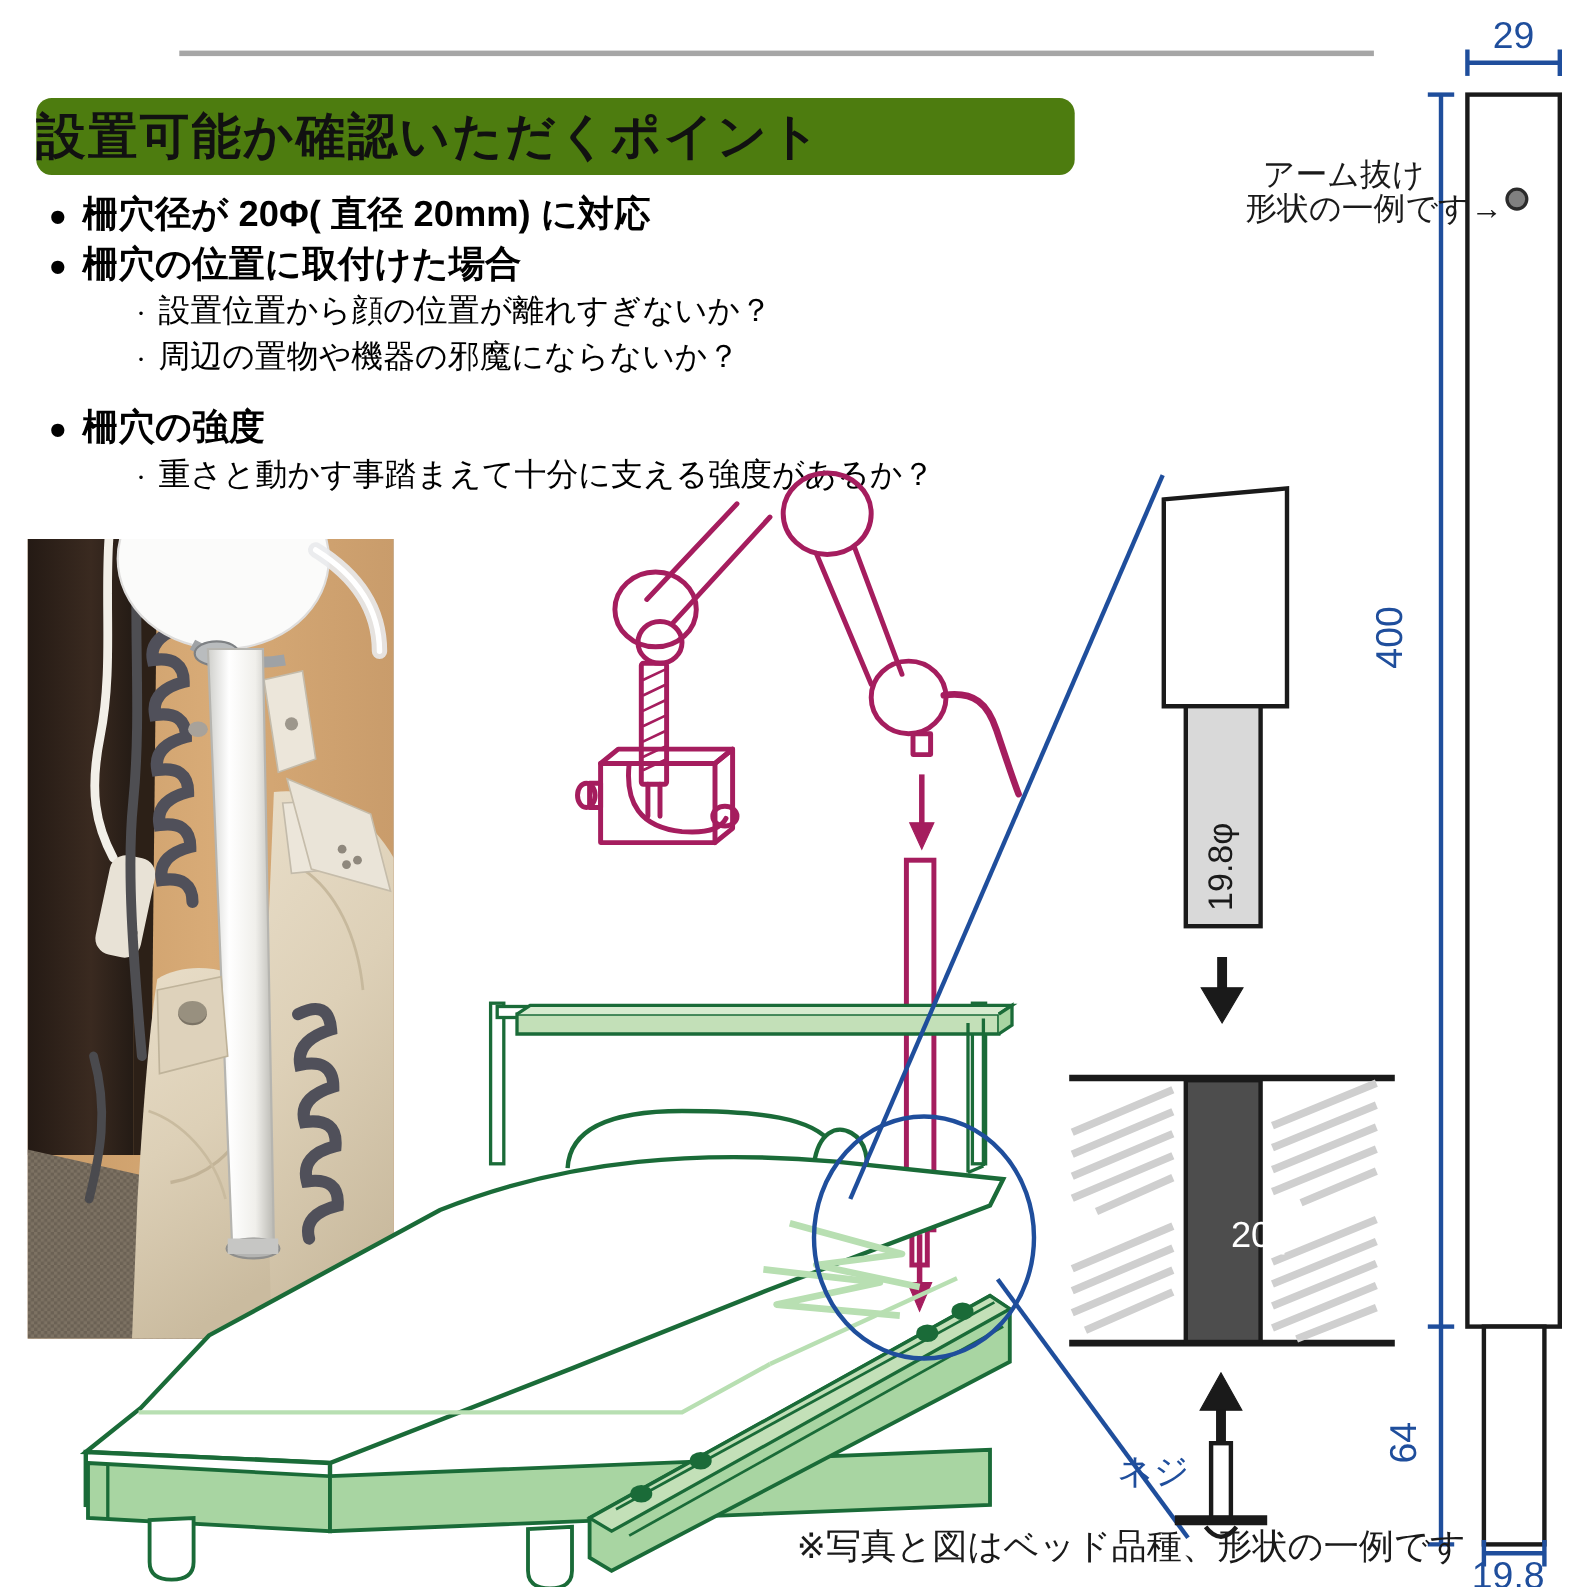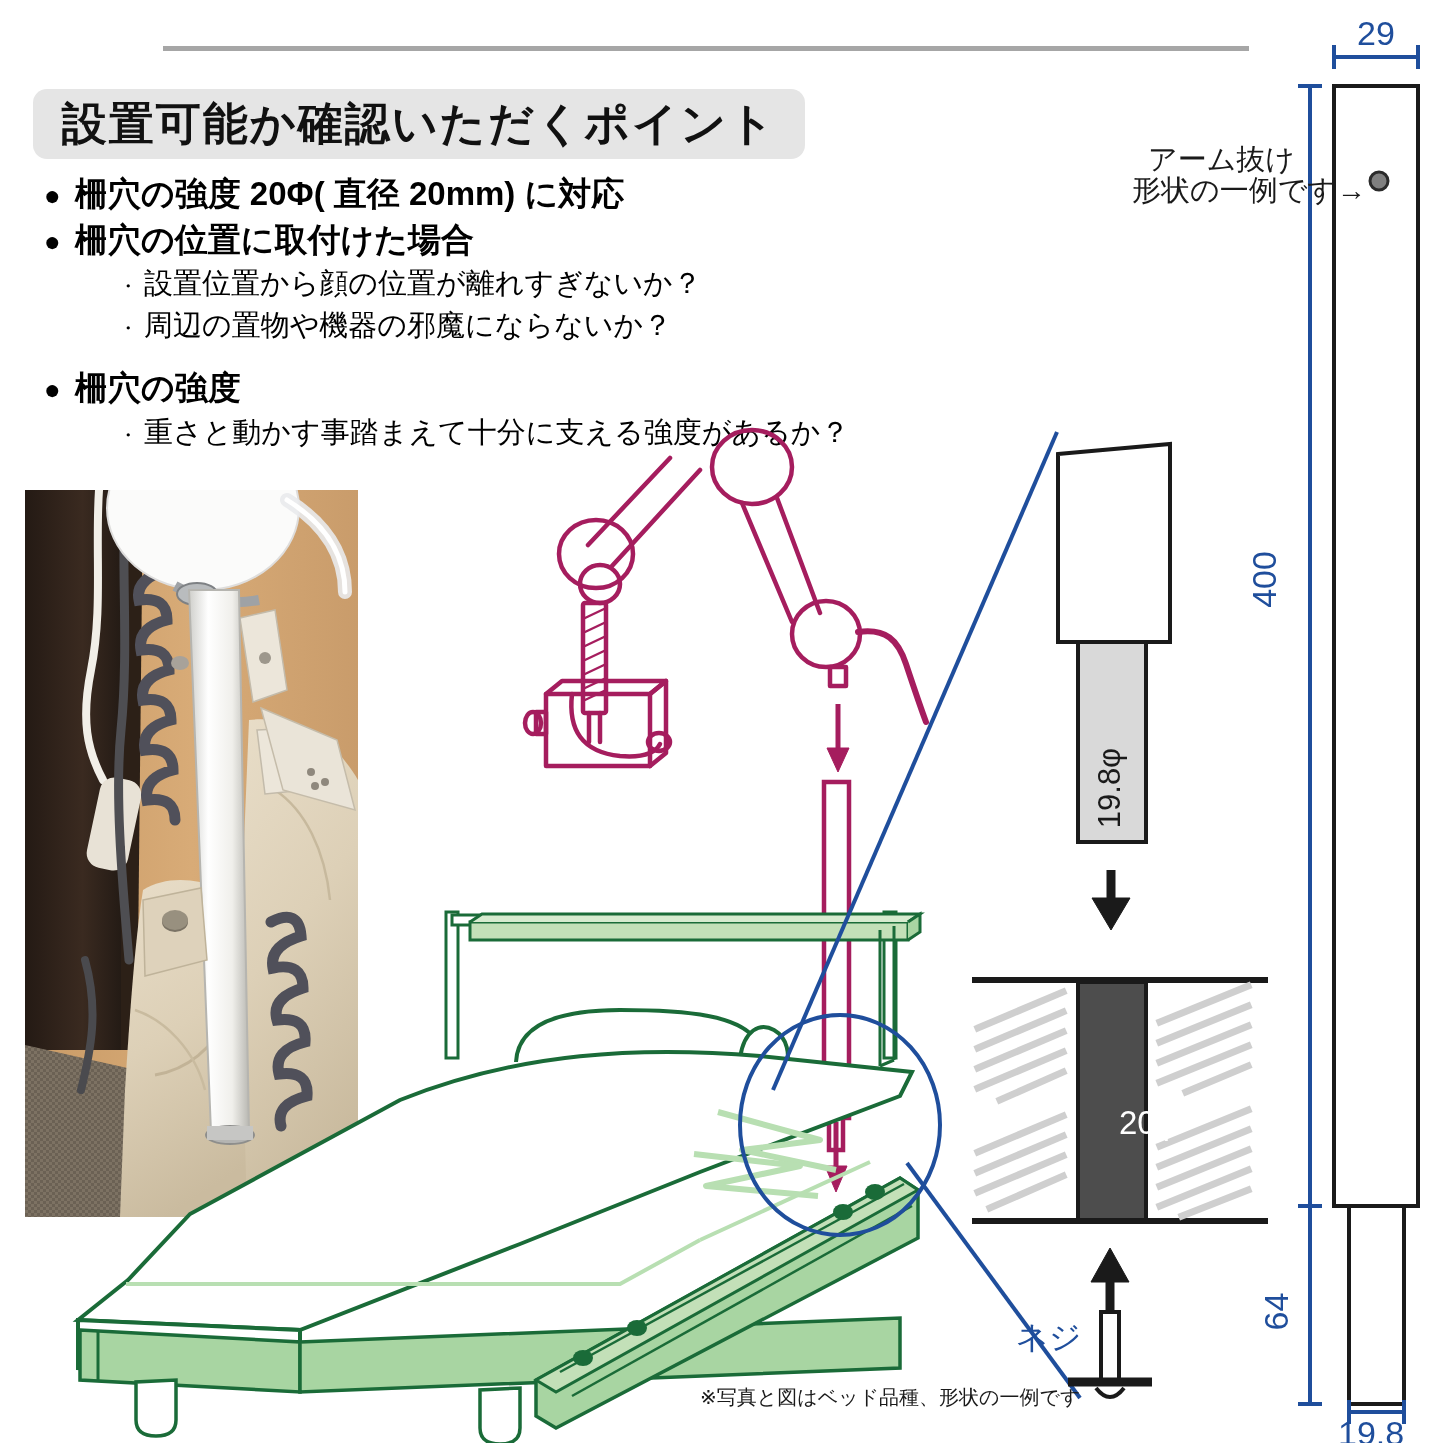--- a/index.html
+++ b/index.html
@@ -41,27 +41,26 @@
     width: 1086px;
     height: 5px;
     background: #a6a6a6;
   }
 
   
   .banner {
     position: absolute;
     left: 33px;
     top: 89px;
-    width: 772px;
+    width: 944px;
     height: 70px;
-    background: #e5e5e5;
+    background: #4d7c0f;
     border-radius: 14px;
     display: flex;
     align-items: center;
-    justify-content: center;
   }
   .banner-text {
     font-size: 45px;
     font-weight: bold;
     color: #111111;
     letter-spacing: 2px;
   }
 
   
   .bullets {
@@ -171,41 +170,42 @@
     white-space: nowrap;
   }
   .screw-label {
     position: absolute;
     font-size: 32px;
     color: #1f4e9c;
     white-space: nowrap;
   }
   .footnote {
     position: absolute;
-    font-size: 20px;
+    font-size: 32px;
     color: #1a1a1a;
     white-space: nowrap;
+    margin-left: 24px;
   }
 </style>
 </head>
 <body>
 
 <div id="page">
 
   <div class="title-rule"></div>
 
   <div class="banner">
     <div class="banner-text">設置可能か確認いただくポイント</div>
   </div>
 
   <div class="bullets">
 
     <div class="b-row">
       <span class="b-dot">●</span>
-      <span class="b-main">柵穴の強度 20Φ( 直径 20mm) に対応</span>
+      <span class="b-main">柵穴径が 20Φ( 直径 20mm) に対応</span>
     </div>
 
     <div class="b-row">
       <span class="b-dot">●</span>
       <span class="b-main">柵穴の位置に取付けた場合</span>
     </div>
 
     <div class="b-sub-row">
       <span class="b-sub-dot">・</span>
       <span class="b-sub">設置位置から顔の位置が離れすぎないか？</span>

